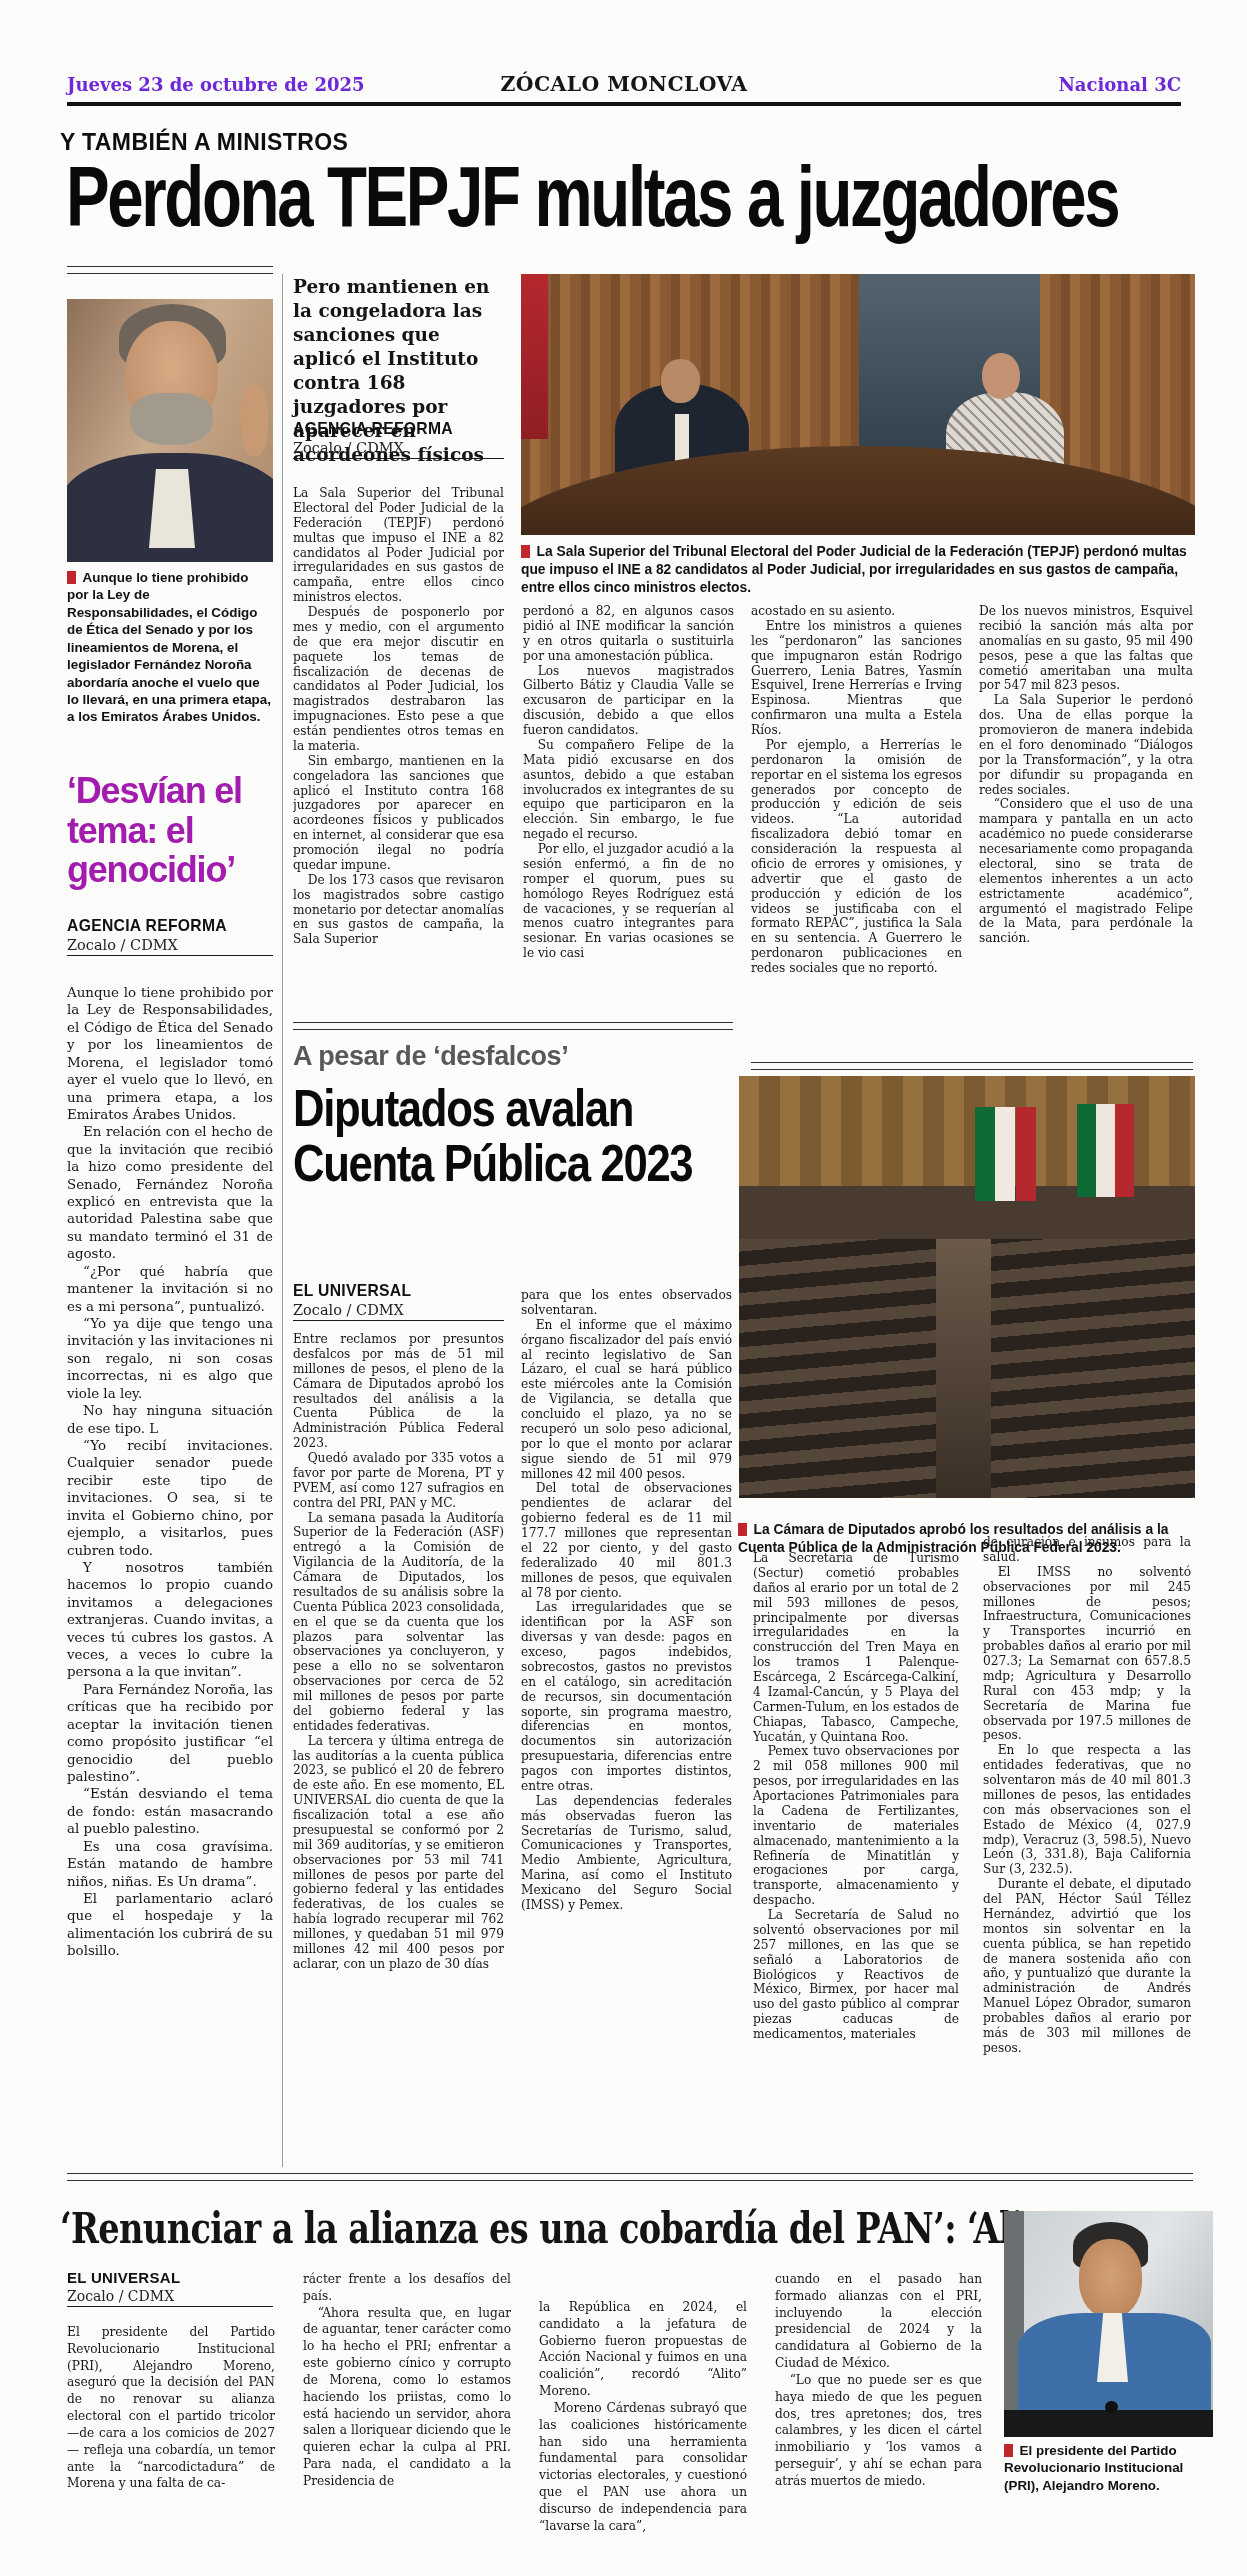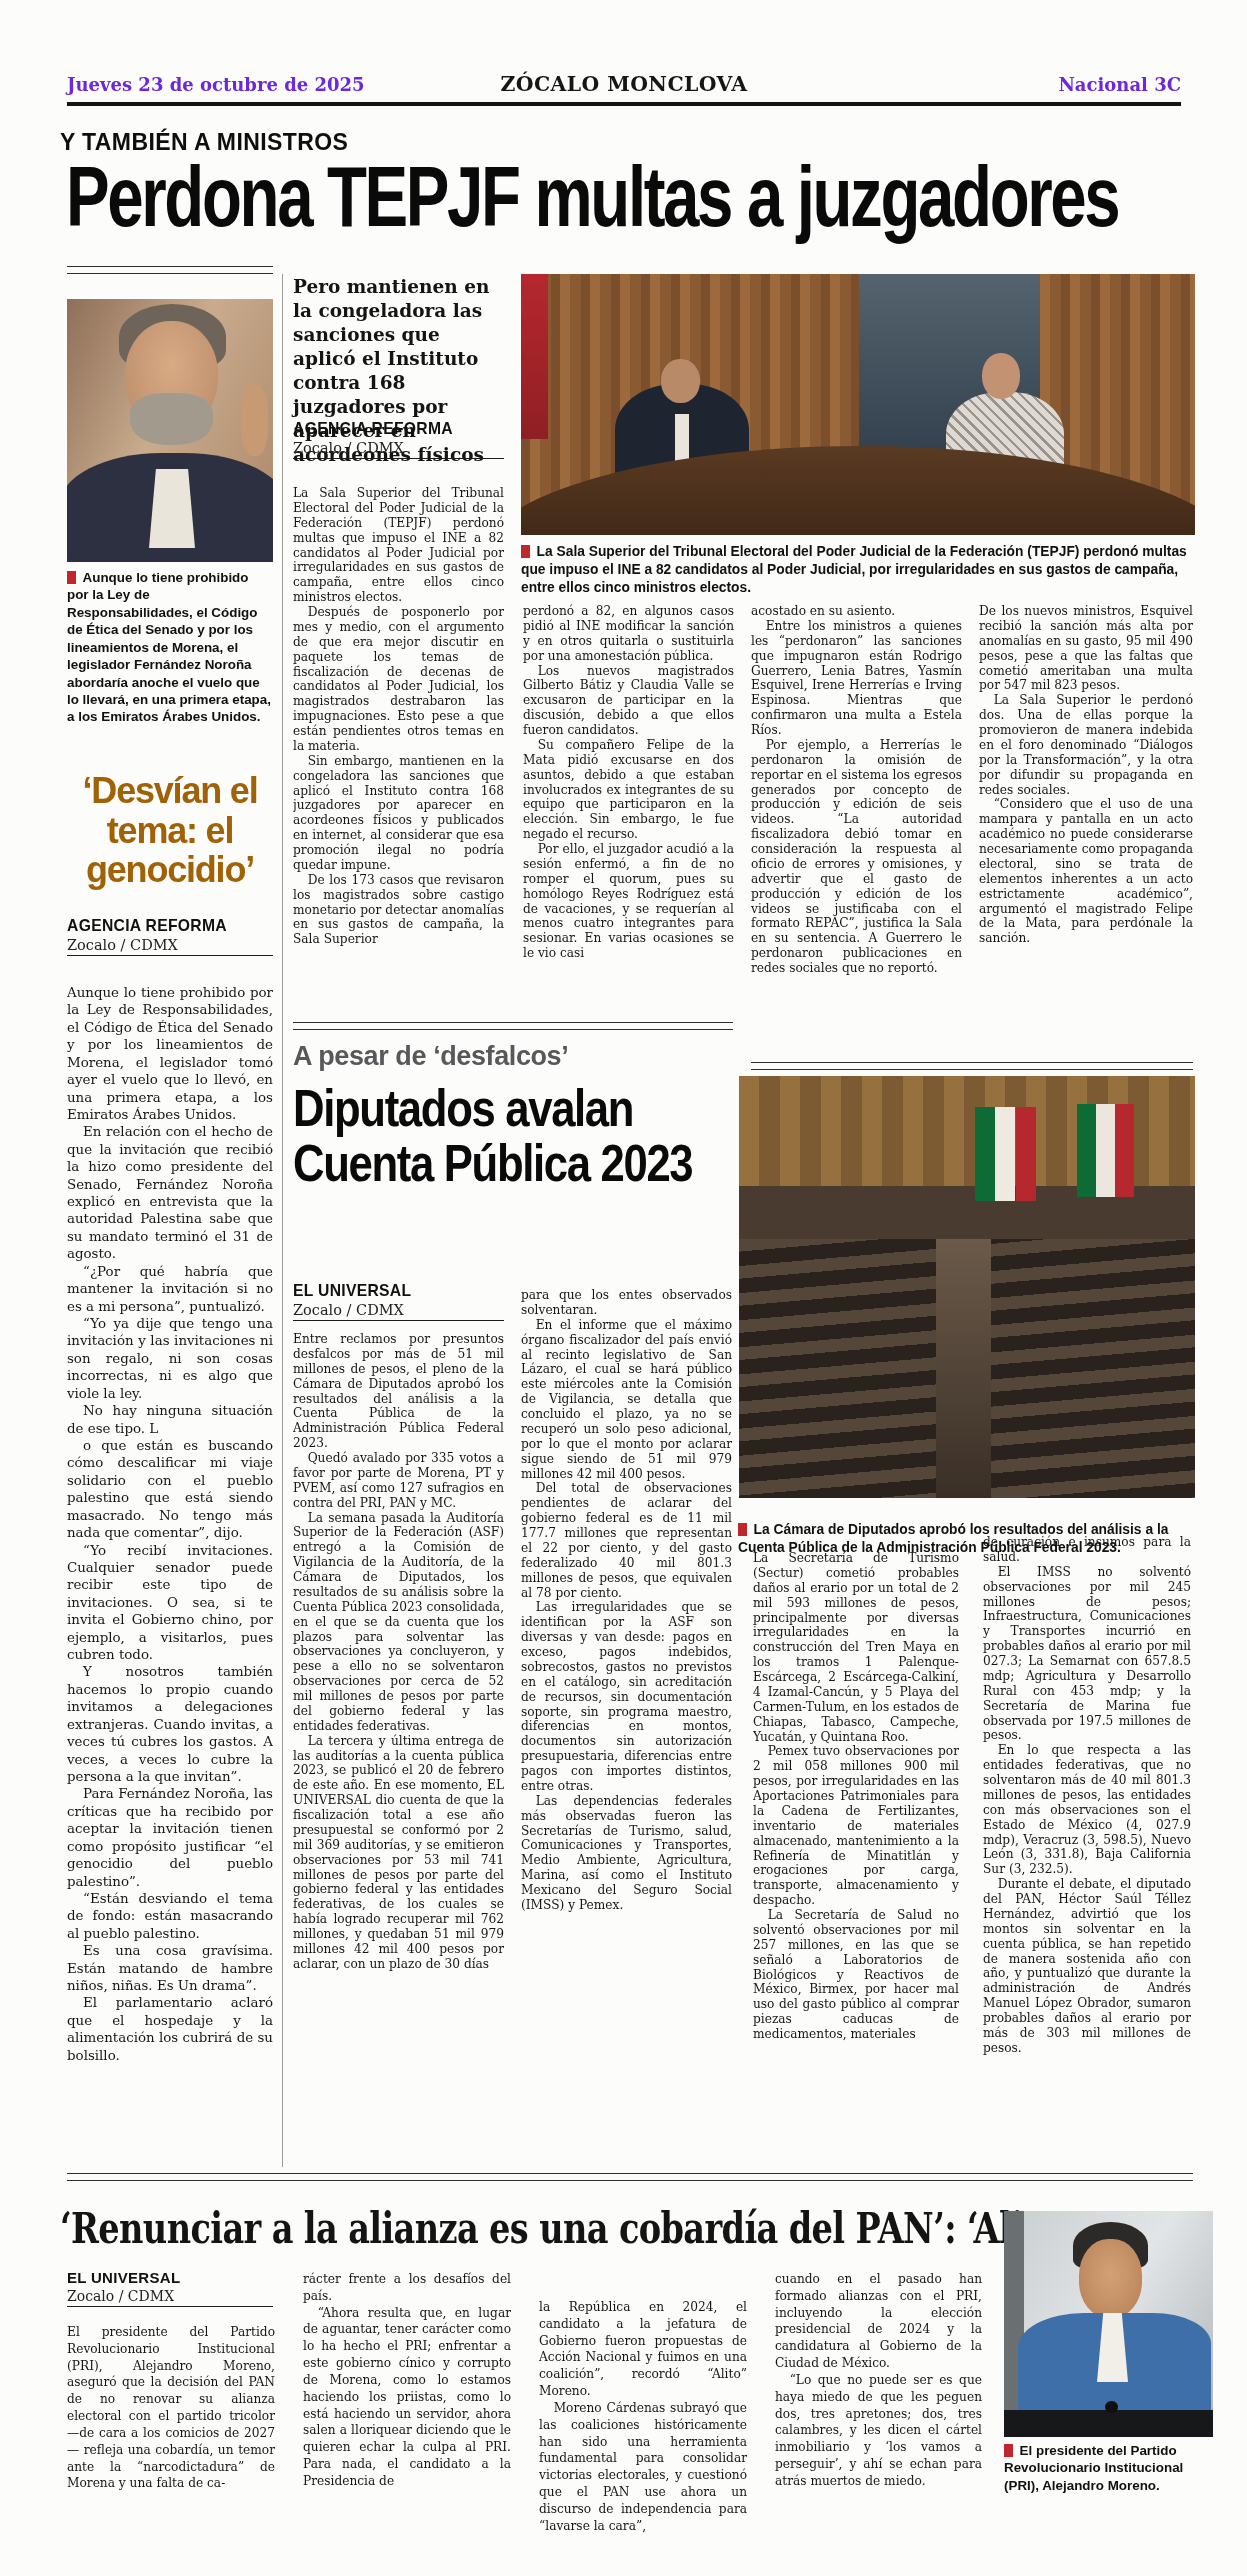--- a/index.html
+++ b/index.html
@@ -13,21 +13,21 @@
   
   .double-rule{height:5.5px;border-top:1.6px solid #2e2e2e;border-bottom:0.8px solid #2e2e2e;}
   .vrule{width:0.8px;background:#9a9a96;}
   .byline{border-bottom:1.6px solid #1c1c1c;padding-bottom:2px;}
   .agency{font:bold 15.7px "Liberation Sans",sans-serif;letter-spacing:0.3px;color:#111;}
   .loc{font:14.5px "DejaVu Serif",serif;margin-top:2.4px;color:#222;}
   
   .kicker1{font:bold 23px "Liberation Sans",sans-serif;letter-spacing:0.4px;color:#0e0e0e;}
   .condense{display:inline-block;transform-origin:0 60%;white-space:nowrap;}
   .h1{font:bold 85px/1.02 "Liberation Sans",sans-serif;letter-spacing:-3.1px;color:#0a0a0a;}
-  .subhead{font:bold 36px/1.1 "Liberation Sans",sans-serif;letter-spacing:-1.2px;text-align:center;color:#a16207;}
+  .subhead{font:bold 36px/1.1 "Liberation Sans",sans-serif;letter-spacing:-1.2px;text-align:left;color:#a21caf;}
   .intro{font:bold 18.5px/1.3 "DejaVu Serif",serif;color:#141414;}
   .kicker2{font:bold 27px "Liberation Sans",sans-serif;letter-spacing:-0.4px;color:#57585a;}
   .h2line{font:bold 52px/1 "Liberation Sans",sans-serif;letter-spacing:-1.6px;color:#0a0a0a;}
   .h3{font:bold 42px/1 "DejaVu Serif",serif;letter-spacing:-0.8px;color:#141414;}
   
   .body{font:12.2px/1.22 "DejaVu Serif",serif;text-align:justify;overflow:hidden;}
   .body p{margin:0;}
   .body p+p{text-indent:1.2em;}
   .side-body{font-size:13.4px;line-height:1.3;}
   .s3body{font-size:12.2px;line-height:1.38;}
@@ -76,21 +76,20 @@
     <div class="agency">AGENCIA REFORMA</div>
     <div class="loc">Zocalo / CDMX</div>
   </div>
 
   <div class="abs body side-body" style="left:67px;top:984px;width:206px;height:1179px;">
       <p>Aunque lo tiene prohibido por la Ley de Responsabilidades, el Código de Ética del Senado y por los lineamientos de Morena, el legislador tomó ayer el vuelo que lo llevó, en una primera etapa, a los Emiratos Árabes Unidos.</p>
       <p>En relación con el hecho de que la invitación que recibió la hizo como presidente del Senado, Fernández Noroña explicó en entrevista que la autoridad Palestina sabe que su mandato terminó el 31 de agosto.</p>
       <p>“¿Por qué habría que mantener la invitación si no es a mi persona”, puntualizó.</p>
       <p>“Yo ya dije que tengo una invitación y las invitaciones ni son regalo, ni son cosas incorrectas, ni es algo que viole la ley.</p>
       <p>No hay ninguna situación de ese tipo. L</p>
-      <p>o que están es buscando cómo descalificar mi viaje solidario con el pueblo palestino que está siendo masacrado. No tengo más nada que comentar”, dijo.</p>
       <p>“Yo recibí invitaciones. Cualquier senador puede recibir este tipo de invitaciones. O sea, si te invita el Gobierno chino, por ejemplo, a visitarlos, pues cubren todo.</p>
       <p>Y nosotros también hacemos lo propio cuando invitamos a delegaciones extranjeras. Cuando invitas, a veces tú cubres los gastos. A veces, a veces lo cubre la persona a la que invitan”.</p>
       <p>Para Fernández Noroña, las críticas que ha recibido por aceptar la invitación tienen como propósito justificar “el genocidio del pueblo palestino”.</p>
       <p>“Están desviando el tema de fondo: están masacrando al pueblo palestino.</p>
       <p>Es una cosa gravísima. Están matando de hambre niños, niñas. Es Un drama”.</p>
       <p>El parlamentario aclaró que el hospedaje y la alimentación los cubrirá de su bolsillo.</p>
     </div>
 
   <div class="abs vrule" style="left:282px;top:274px;height:1893px;"></div>
 

